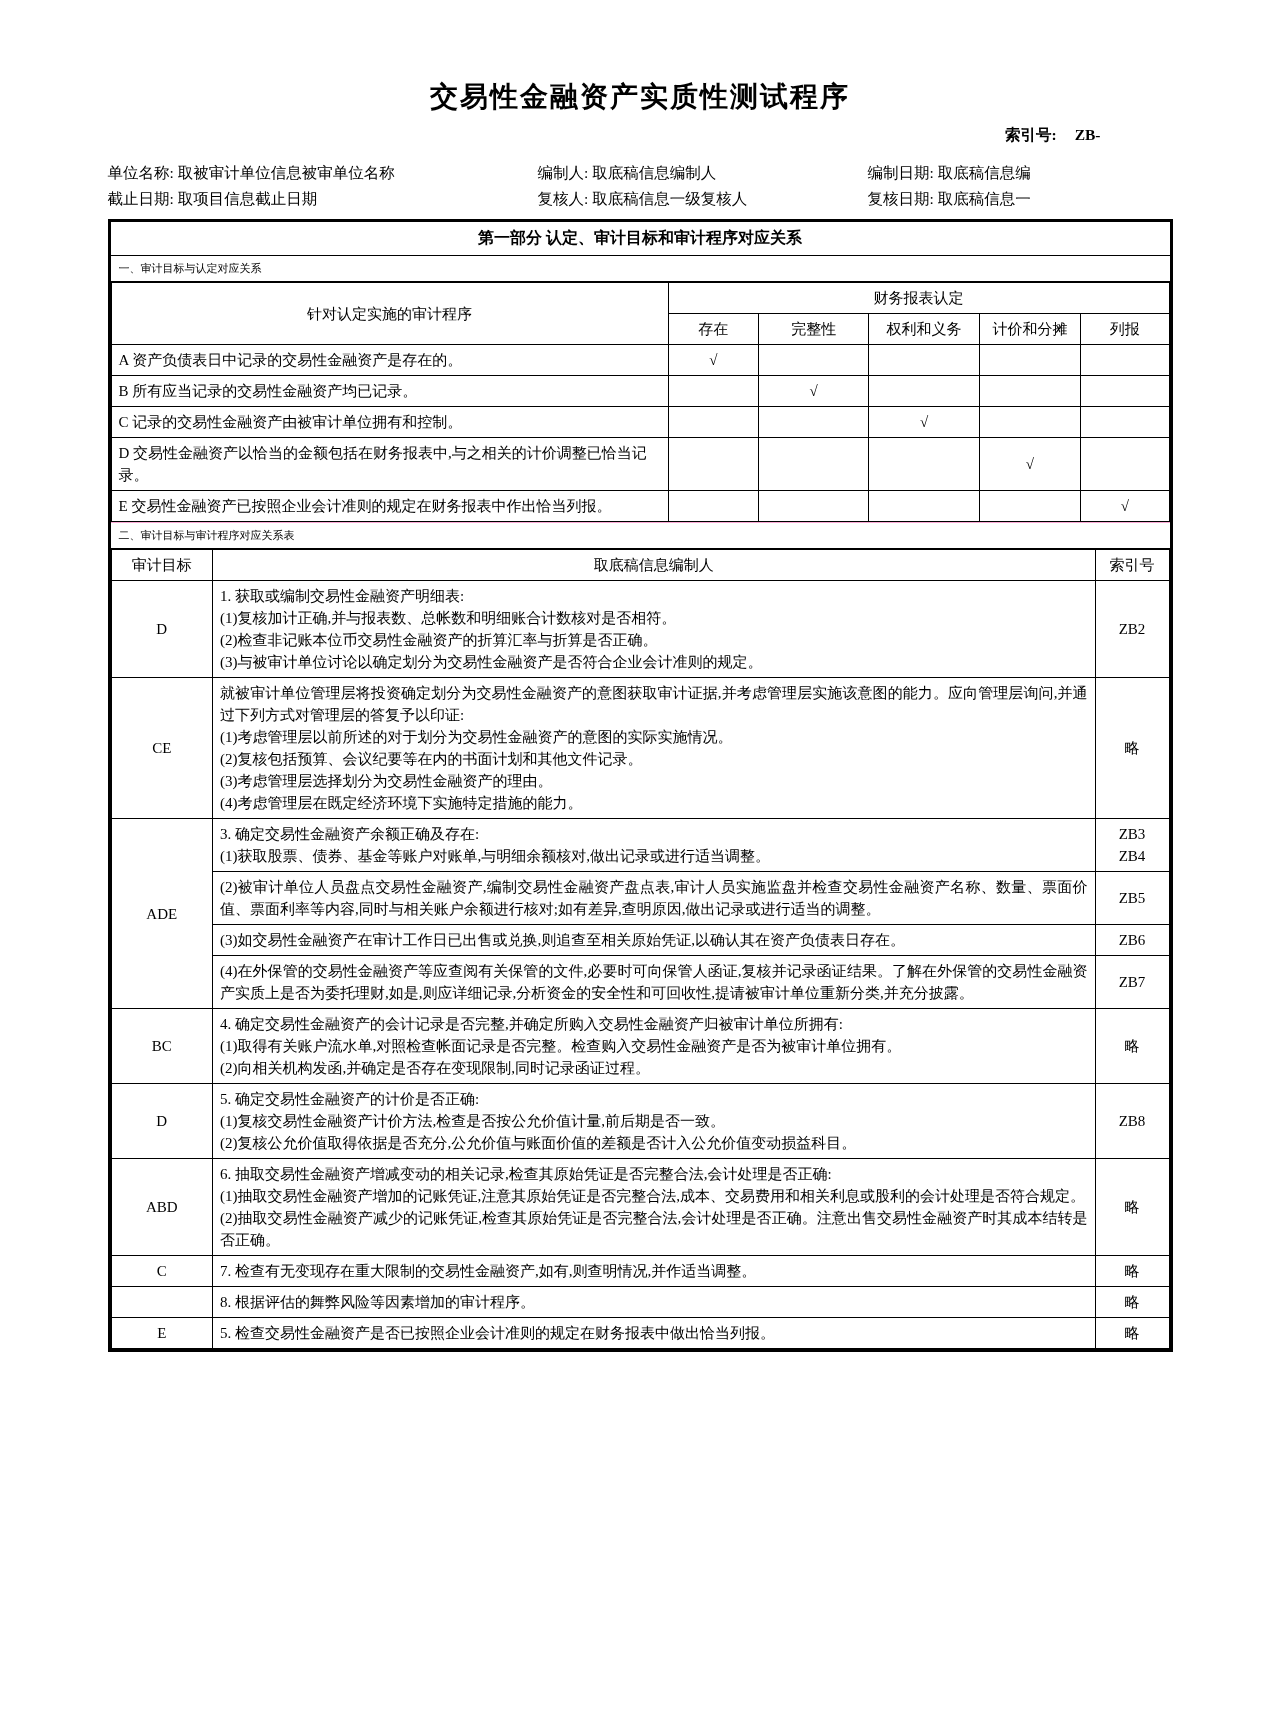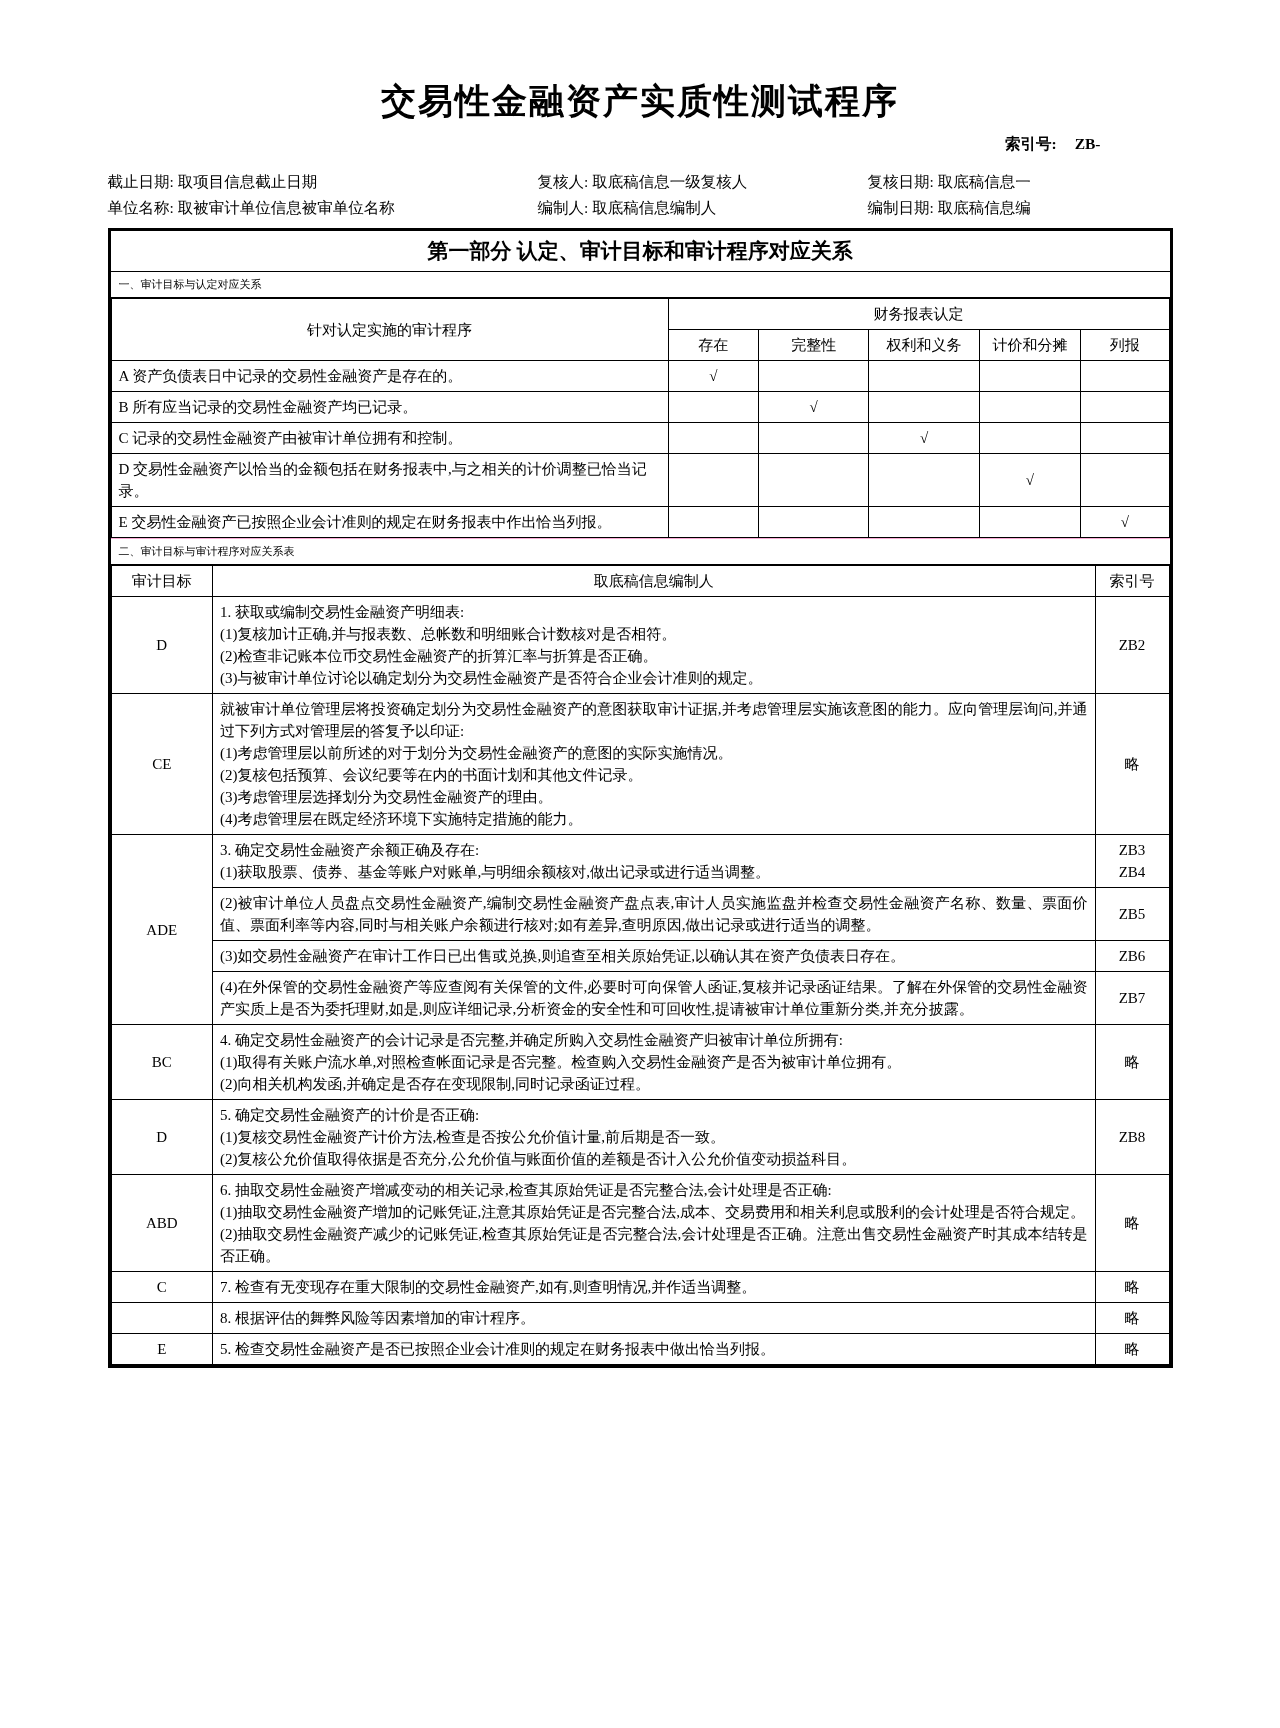--- a/index.html
+++ b/index.html
@@ -16,21 +16,21 @@
   }
   .page {
     position: relative;
     width: 1280px;
     height: 1728px;
     box-sizing: border-box;
     padding: 0;
   }
   .doc-title {
     text-align: center;
-    font-size: 35px;
+    font-size: 28px;
     font-weight: bold;
     letter-spacing: 2px;
     margin-top: 78px;
     margin-bottom: 6px;
   }
   .meta {
     position: relative;
     width: 1065px;
     margin: 0 auto;
     font-size: 15.5px;
@@ -51,21 +51,21 @@
   .meta-col-2 { width: 330px; }
   .meta-col-3 { width: 305px; }
   .outer {
     border: 3px solid #000;
     width: 1065px;
     margin: 7px auto 0 auto;
     box-sizing: border-box;
   }
   .sec-head {
     text-align: center;
-    font-size: 21px;
+    font-size: 16px;
     font-weight: bold;
     padding: 6px 0;
     border-bottom: 1px solid #000;
   }
   .sub-head {
     font-size: 11px;
     padding: 5px 8px;
     border-bottom: 1px solid #000;
   }
   table.grid {
@@ -102,44 +102,44 @@
 <div class="page">
 
   <div class="doc-title">交易性金融资产实质性测试程序</div>
 
   <div class="meta">
     <div class="meta-index">
       <span class="idx-label">索引号:</span><span>ZB-</span>
     </div>
     <div class="meta-row">
       <div class="meta-col-1">
+        <span>单位名称:</span>
+        <span>取被审计单位信息被审单位名称</span>
+      </div>
+      <div class="meta-col-2">
+        <span>编制人:</span>
+        <span>取底稿信息编制人</span>
+      </div>
+      <div class="meta-col-3">
+        <span>编制日期:</span>
+        <span>取底稿信息编</span>
+      </div>
+    </div>
+    <div class="meta-row">
+      <div class="meta-col-1">
         <span>截止日期:</span>
         <span>取项目信息截止日期</span>
       </div>
       <div class="meta-col-2">
         <span>复核人:</span>
         <span>取底稿信息一级复核人</span>
       </div>
       <div class="meta-col-3">
         <span>复核日期:</span>
         <span>取底稿信息一</span>
-      </div>
-    </div>
-    <div class="meta-row">
-      <div class="meta-col-1">
-        <span>单位名称:</span>
-        <span>取被审计单位信息被审单位名称</span>
-      </div>
-      <div class="meta-col-2">
-        <span>编制人:</span>
-        <span>取底稿信息编制人</span>
-      </div>
-      <div class="meta-col-3">
-        <span>编制日期:</span>
-        <span>取底稿信息编</span>
       </div>
     </div>
   </div>
 
   <div class="outer">
     <div class="sec-head">第一部分  认定、审计目标和审计程序对应关系</div>
     <div class="sub-head">一、审计目标与认定对应关系</div>
 
     <table class="grid">
       <colgroup>

